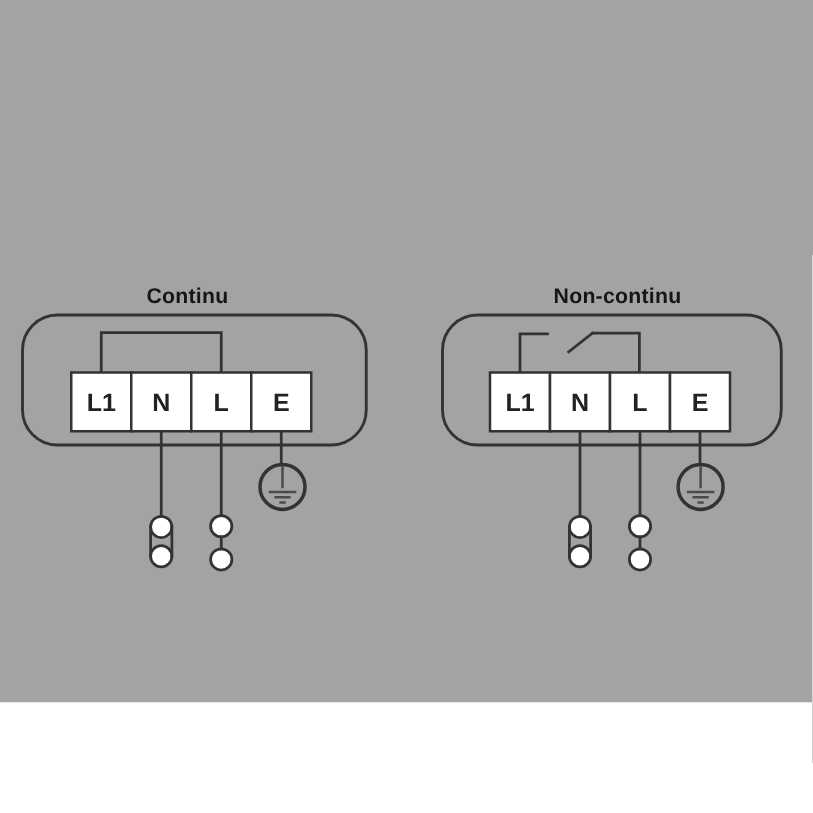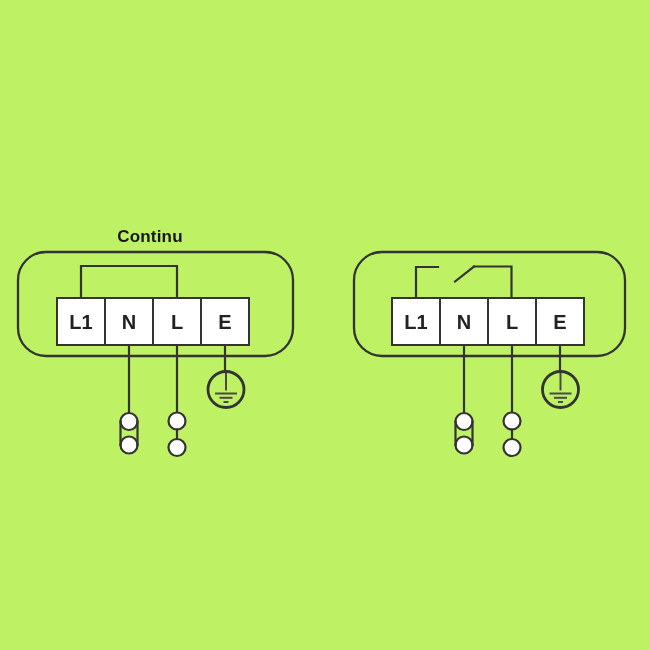--- a/index.html
+++ b/index.html
@@ -3,22 +3,22 @@
 <meta charset="utf-8">
 <style>
   html, body {
     margin: 0;
     padding: 0;
     background: #ffffff;
   }
   .stage {
     position: relative;
     width: 650px;
-    height: 650px;
-    background: #bef264;
+    height: 562px;
+    background: #a3a3a3;
     overflow: hidden;
     font-family: "Liberation Sans", sans-serif;
   }
   .diagram-title {
     position: absolute;
     top: 227px;
     width: 300px;
     text-align: center;
     font-size: 17px;
     font-weight: 700;
@@ -74,20 +74,21 @@
     text-anchor: middle;
   }
 </style>
 </head>
 <body>
 
 <div class="stage">
 
   <div class="diagram-title title-left">Continu</div>
 
+  <div class="diagram-title title-right">Non-continu</div>
 
   <svg class="schematic" viewBox="0 250 650 215">
 
     <g>
 
       <rect class="enclosure" x="18" y="252" width="275" height="104" rx="28" ry="28"></rect>
 
       <path class="wire" d="M81,298 L81,266 L177,266 L177,298"></path>
 
       <path class="wire" d="M129,345 L129,412.5"></path>

